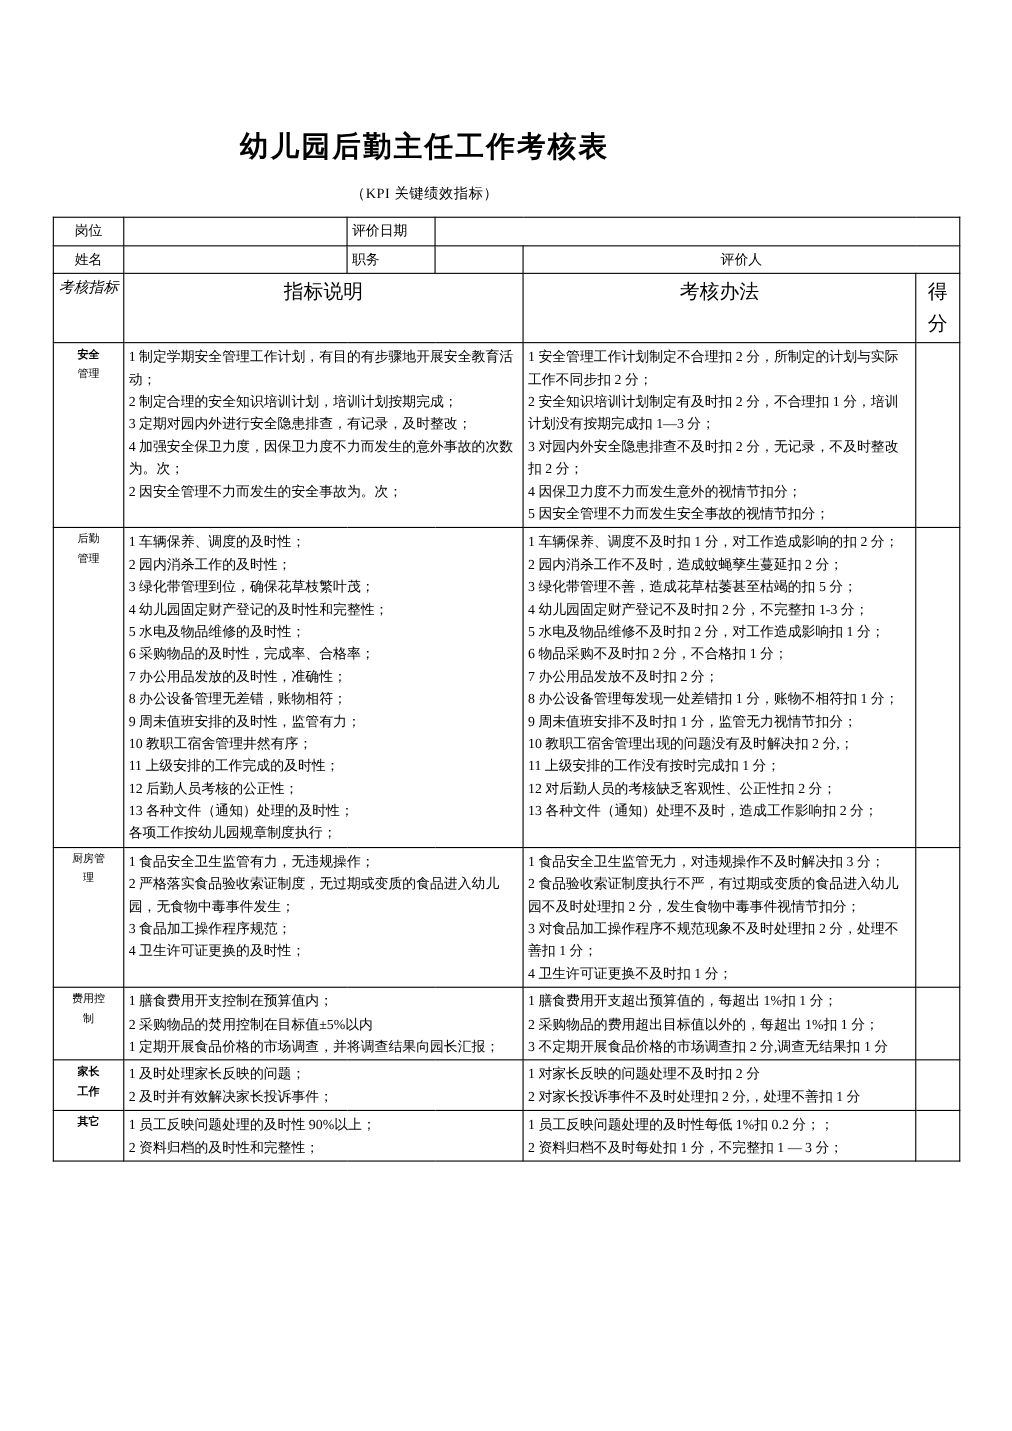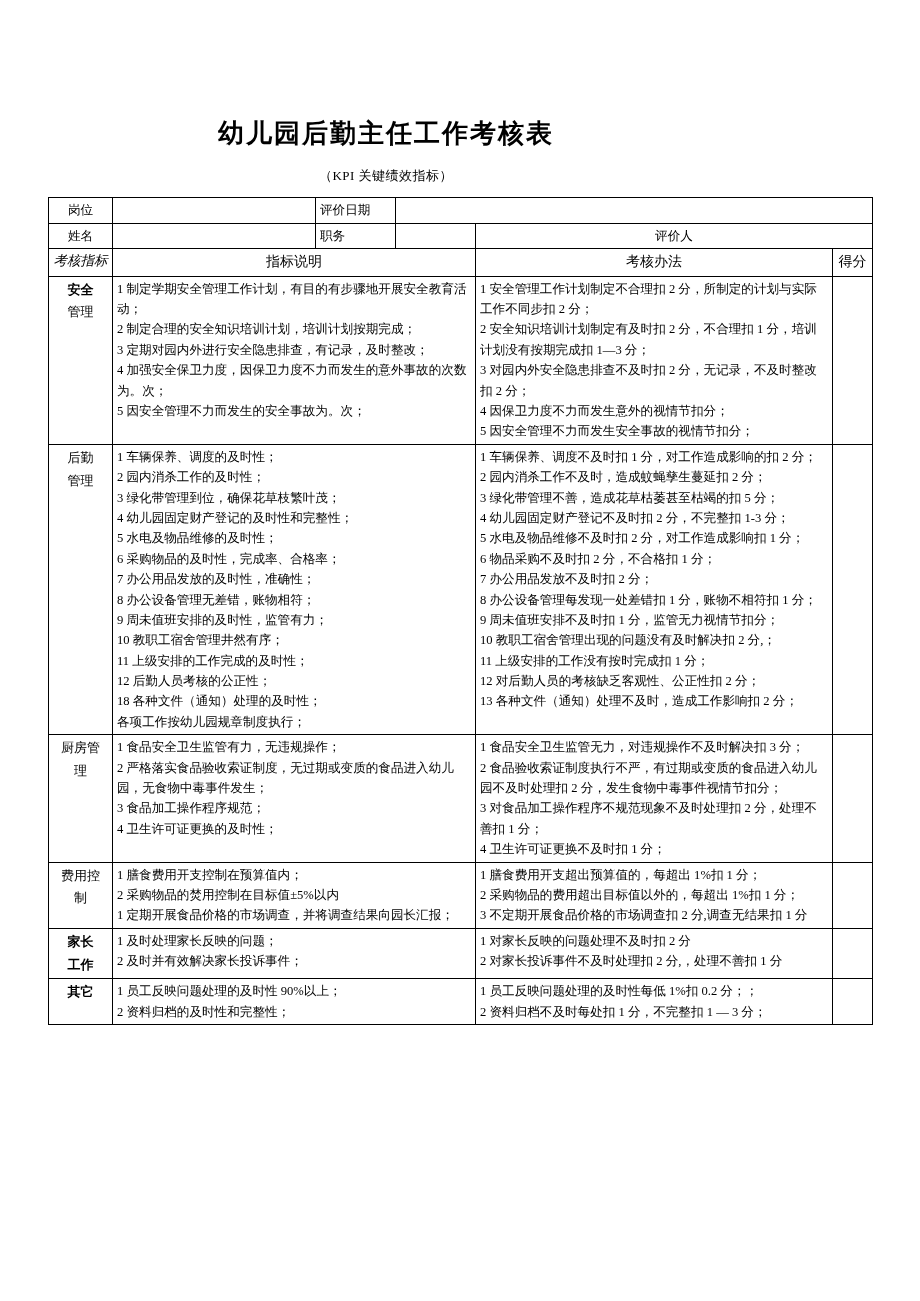--- a/index.html
+++ b/index.html
@@ -52,27 +52,27 @@
     vertical-align: top;
   }
   td.mid { vertical-align: middle; }
   .c-label {
     text-align: center;
     white-space: nowrap;
   }
   .c-center { text-align: center; }
   .cat {
     text-align: center;
-    font-size: 13px;
+    font-size: 10px;
     line-height: 1.75;
   }
   .cat .l2 { display: block; }
   .hdr-cell {
     text-align: center;
-    font-size: 14px;
+    font-size: 18px;
     vertical-align: middle;
     margin-left: 16px;
   }
   .hdr-narrow {
     text-align: center;
     font-size: 13.5px;
     vertical-align: middle;
     line-height: 1.5;
     font-style: italic;
   }
@@ -133,21 +133,21 @@
           <td class="cat mid">
             <span class="l2" style="font-weight: bold;">安全</span>
             <span class="l2">管理</span>
           </td>
           <td colspan="3">
             <ul class="items">
               <li>1 制定学期安全管理工作计划，有目的有步骤地开展安全教育活动；</li>
               <li>2 制定合理的安全知识培训计划，培训计划按期完成；</li>
               <li>3 定期对园内外进行安全隐患排查，有记录，及时整改；</li>
               <li>4 加强安全保卫力度，因保卫力度不力而发生的意外事故的次数为。次；</li>
-              <li>5 因安全管理不力而发生的安全事故为。次；</li>
+              <li>2 因安全管理不力而发生的安全事故为。次；</li>
             </ul>
           </td>
           <td>
             <ul class="items">
               <li>1 安全管理工作计划制定不合理扣 2 分，所制定的计划与实际工作不同步扣 2 分；</li>
               <li>2 安全知识培训计划制定有及时扣 2 分，不合理扣 1 分，培训计划没有按期完成扣 1—3 分；</li>
               <li>3 对园内外安全隐患排查不及时扣 2 分，无记录，不及时整改扣 2 分；</li>
               <li>4 因保卫力度不力而发生意外的视情节扣分；</li>
               <li>5 因安全管理不力而发生安全事故的视情节扣分；</li>
             </ul>
@@ -166,21 +166,21 @@
               <li>3 绿化带管理到位，确保花草枝繁叶茂；</li>
               <li>4 幼儿园固定财产登记的及时性和完整性；</li>
               <li>5 水电及物品维修的及时性；</li>
               <li>6 采购物品的及时性，完成率、合格率；</li>
               <li>7 办公用品发放的及时性，准确性；</li>
               <li>8 办公设备管理无差错，账物相符；</li>
               <li>9 周未值班安排的及时性，监管有力；</li>
               <li>10 教职工宿舍管理井然有序；</li>
               <li>11 上级安排的工作完成的及时性；</li>
               <li>12 后勤人员考核的公正性；</li>
-              <li>18 各种文件（通知）处理的及时性；</li>
+              <li>13 各种文件（通知）处理的及时性；</li>
               <li>各项工作按幼儿园规章制度执行；</li>
             </ul>
           </td>
           <td>
             <ul class="items">
               <li>1 车辆保养、调度不及时扣 1 分，对工作造成影响的扣 2 分；</li>
               <li>2 园内消杀工作不及时，造成蚊蝇孳生蔓延扣 2 分；</li>
               <li>3 绿化带管理不善，造成花草枯萎甚至枯竭的扣 5 分；</li>
               <li>4 幼儿园固定财产登记不及时扣 2 分，不完整扣 1-3 分；</li>
               <li>5 水电及物品维修不及时扣 2 分，对工作造成影响扣 1 分；</li>

